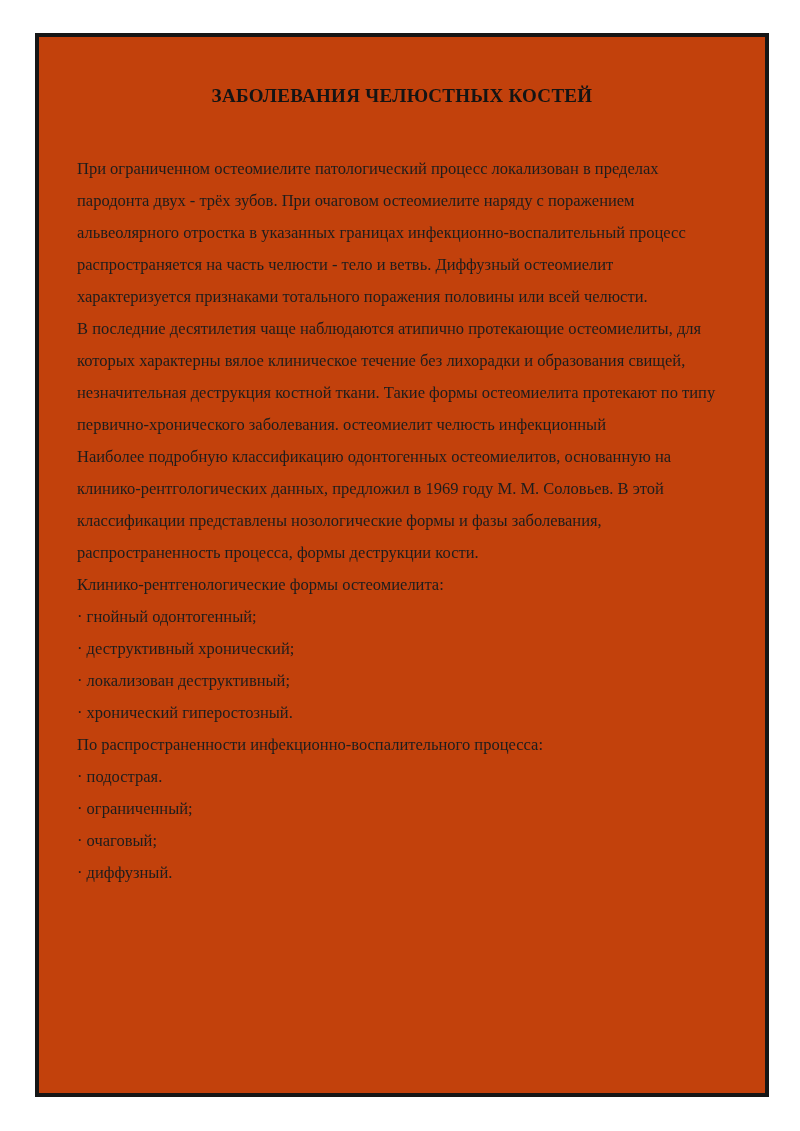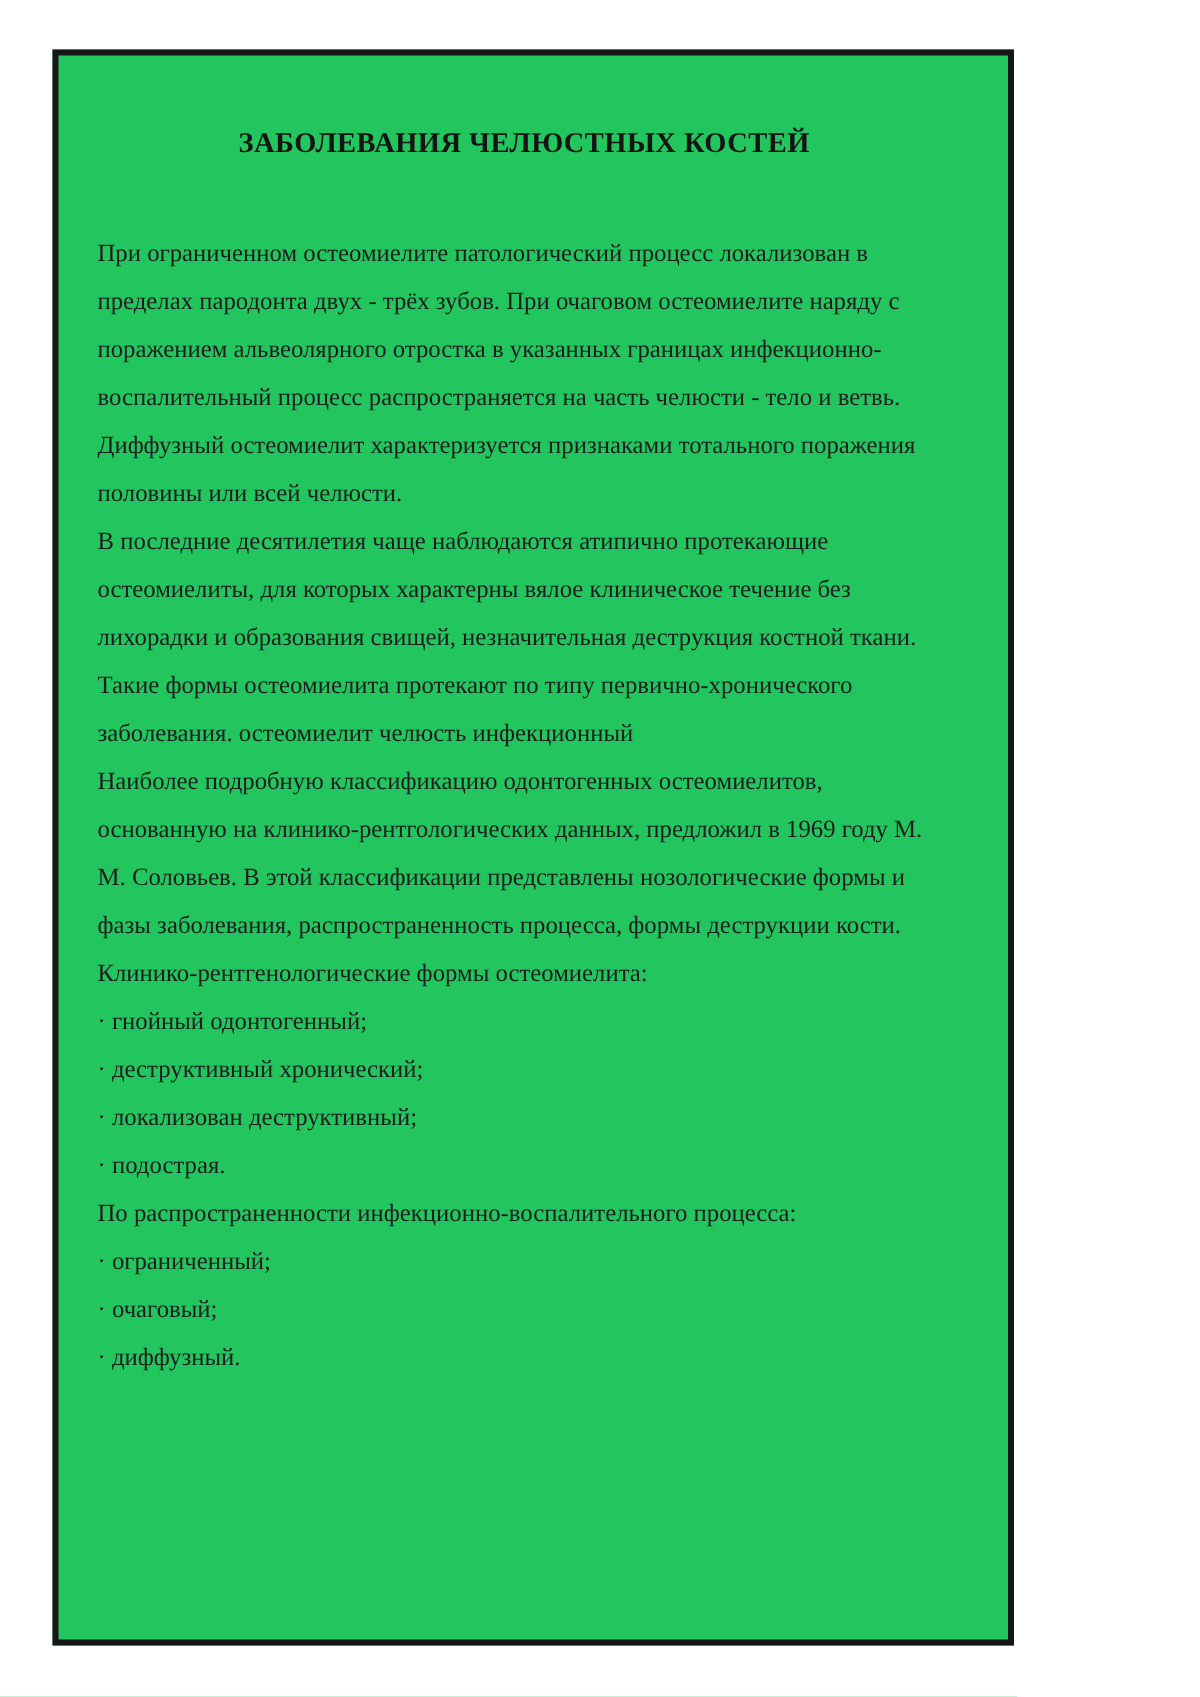--- a/index.html
+++ b/index.html
@@ -8,25 +8,25 @@
     padding: 0;
     background: #ffffff;
     width: 800px;
     height: 1131px;
     font-family: "Liberation Serif", "DejaVu Serif", serif;
   }
   .page-frame {
     position: absolute;
     left: 35px;
     top: 33px;
-    width: 641px;
+    width: 734px;
     height: 1064px;
-    background: #22c55e;
+    background: #c2410c;
     border: 4px solid #161616;
-    padding: 38px 38px 20px 26px;
+    padding: 38px 38px 20px 38px;
     overflow: hidden;
   }
   .doc-title {
     margin: 10px 0 46px 0;
     font-size: 19px;
     font-weight: bold;
     text-align: center;
     color: #141414;
     letter-spacing: 0.3px;
   }
@@ -48,21 +48,22 @@
 
   <div class="doc-body">
     <p>При ограниченном остеомиелите патологический процесс локализован в пределах пародонта двух - трёх зубов. При очаговом остеомиелите наряду с поражением альвеолярного отростка в указанных границах инфекционно-воспалительный процесс распространяется на часть челюсти - тело и ветвь. Диффузный остеомиелит характеризуется признаками тотального поражения половины или всей челюсти.</p>
     <p>В последние десятилетия чаще наблюдаются атипично протекающие остеомиелиты, для которых характерны вялое клиническое течение без лихорадки и образования свищей, незначительная деструкция костной ткани. Такие формы остеомиелита протекают по типу первично-хронического заболевания. остеомиелит челюсть инфекционный</p>
     <p>Наиболее подробную классификацию одонтогенных остеомиелитов, основанную на клинико-рентгологических данных, предложил в 1969 году М. М. Соловьев. В этой классификации представлены нозологические формы и фазы заболевания, распространенность процесса, формы деструкции кости.</p>
 
     <p>Клинико-рентгенологические формы остеомиелита:</p>
     <p>· гнойный одонтогенный;</p>
     <p>· деструктивный хронический;</p>
     <p>· локализован деструктивный;</p>
+    <p>· хронический гиперостозный.</p>
+
+    <p>По распространенности инфекционно-воспалительного процесса:</p>
 
     <p>· подострая.</p>
-
-    <p>По распространенности инфекционно-воспалительного процесса:</p>
     <p>· ограниченный;</p>
     <p>· очаговый;</p>
     <p>· диффузный.</p>
   </div>
 </div>
 
 </body></html>

